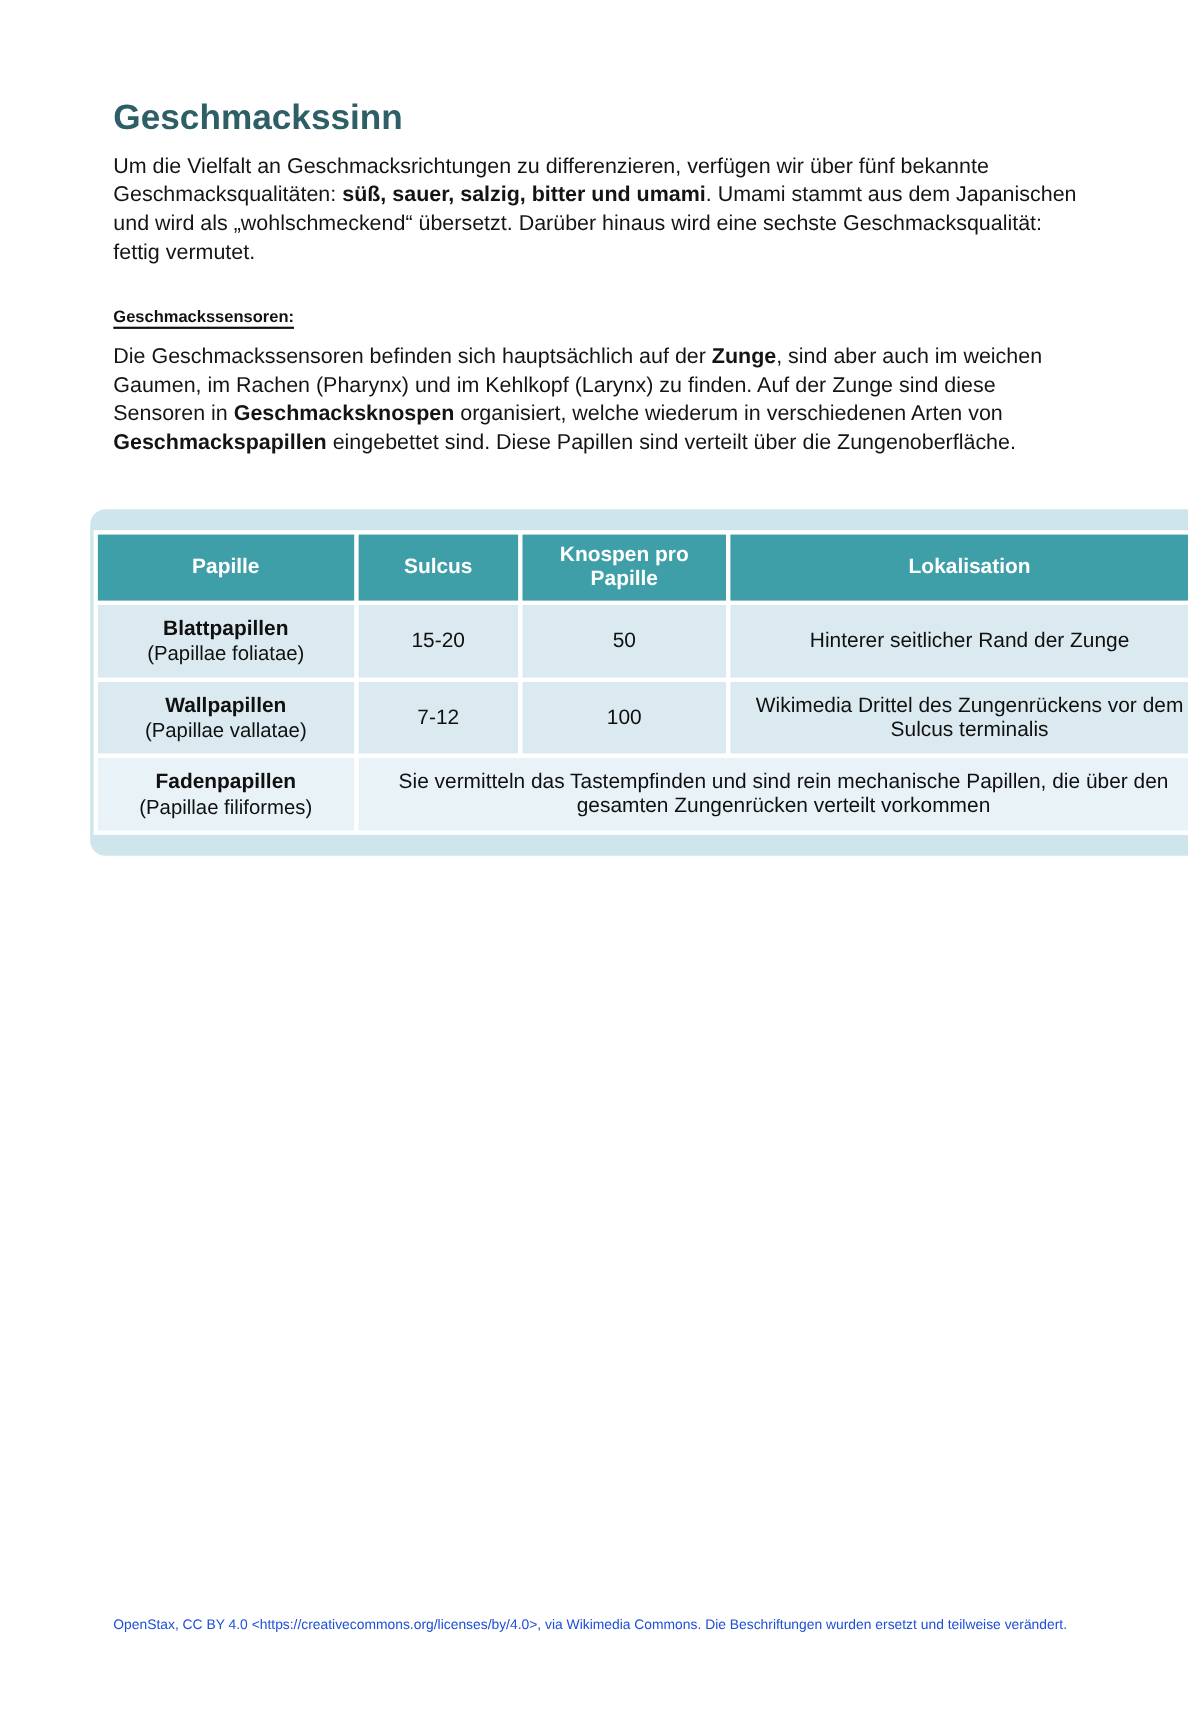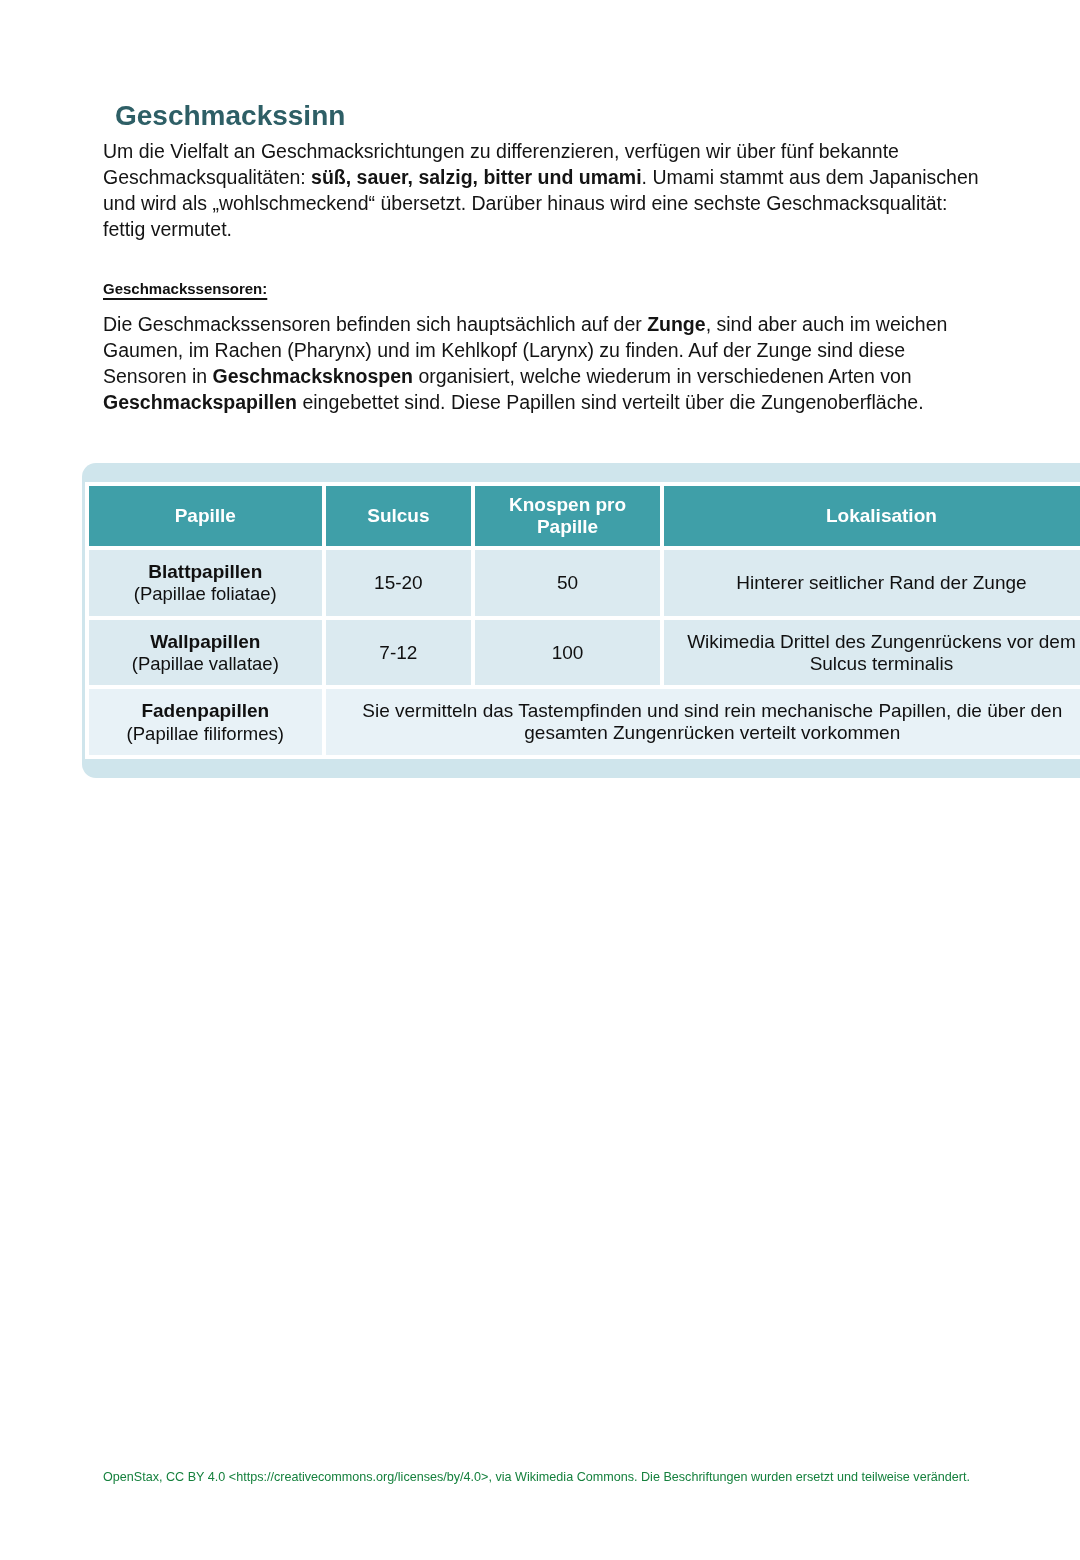--- a/index.html
+++ b/index.html
@@ -1,36 +1,36 @@
 <!DOCTYPE html>
 <html lang="de"><head>
 <meta charset="utf-8">
 <style>
   html,body{margin:0;padding:0;background:#fff;}
   .page{position:relative;width:1080px;height:1560px;background:#fff;overflow:hidden;
         font-family:"Liberation Sans",sans-serif;color:#111;}
   .title{position:absolute;left:100px;top:14px;margin:0;font-size:37px;font-weight:800;letter-spacing:-0.3px;color:#0d0d0d;}
   .title .u{border-bottom:8px solid #dbe7f2;padding-bottom:3px;}
-  .h2{position:absolute;left:103px;top:88px;margin:12px;font-size:28px;font-weight:700;color:#2e5f66;}
+  .h2{position:absolute;left:103px;top:88px;margin:0;font-size:32px;font-weight:700;color:#2e5f66;}
   .para{position:absolute;left:103px;width:884px;margin:0;font-size:19.5px;line-height:1.34;color:#141414;}
   .intro{top:138px;}
   .h3{position:absolute;left:103px;top:280px;margin:0;font-size:15px;font-weight:700;
       text-decoration:underline;text-decoration-thickness:2px;text-underline-offset:4px;}
   .sensors{top:311px;}
   .table-wrap{position:absolute;left:82px;top:463px;width:1024px;box-sizing:border-box;
               background:#cfe5ec;border-radius:14px;padding:19px 3px;}
   table{width:100%;border-collapse:separate;border-spacing:4px;background:#fff;}
   th{background:#3f9fa8;color:#fff;font-size:19px;font-weight:700;padding:6px 6px;height:48px;}
   td{font-size:19px;text-align:center;padding:9px 10px;color:#101010;}
   tr.lt td{background:#e8f2f7;}
   tr.dk td{background:#dbeaf0;}
   td.pname{line-height:1.22;padding:10px 4px;}
   .pname .lat{display:block;max-width:178px;margin:0 auto;font-size:18.5px;font-weight:400;}
   .diagram{position:absolute;left:0;top:858px;}
-  .attribution{position:absolute;left:103px;top:1470px;font-size:12.6px;color:#15803d;}
+  .attribution{position:absolute;left:103px;top:1470px;font-size:12.6px;color:#1d4ed8;}
   .footer{position:absolute;left:0;top:1503px;width:1080px;height:57px;background:#d6e7eb;}
   .heart-badge{position:absolute;left:21px;top:-8px;width:62px;height:62px;border-radius:50%;
                background:#fff;display:flex;align-items:center;justify-content:center;}
   .pagenum-divider{position:absolute;left:974px;top:5px;width:5px;height:46px;background:#a3b8bf;border-radius:3px;}
   .pagenum{position:absolute;left:994px;top:6px;font-size:35px;color:#0d0d0d;}
   strong{font-weight:700;}
   svg text{font-family:"Liberation Sans",sans-serif;}
 </style>
 </head>
 <body>

